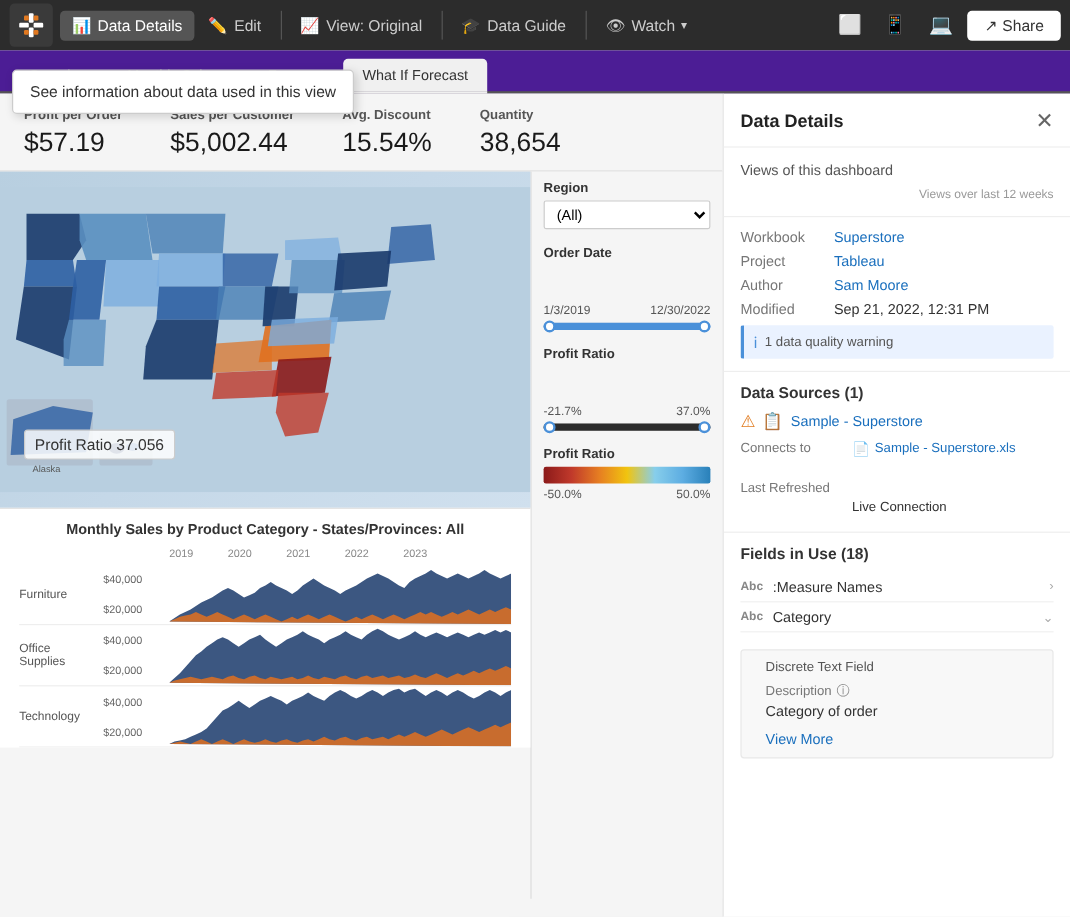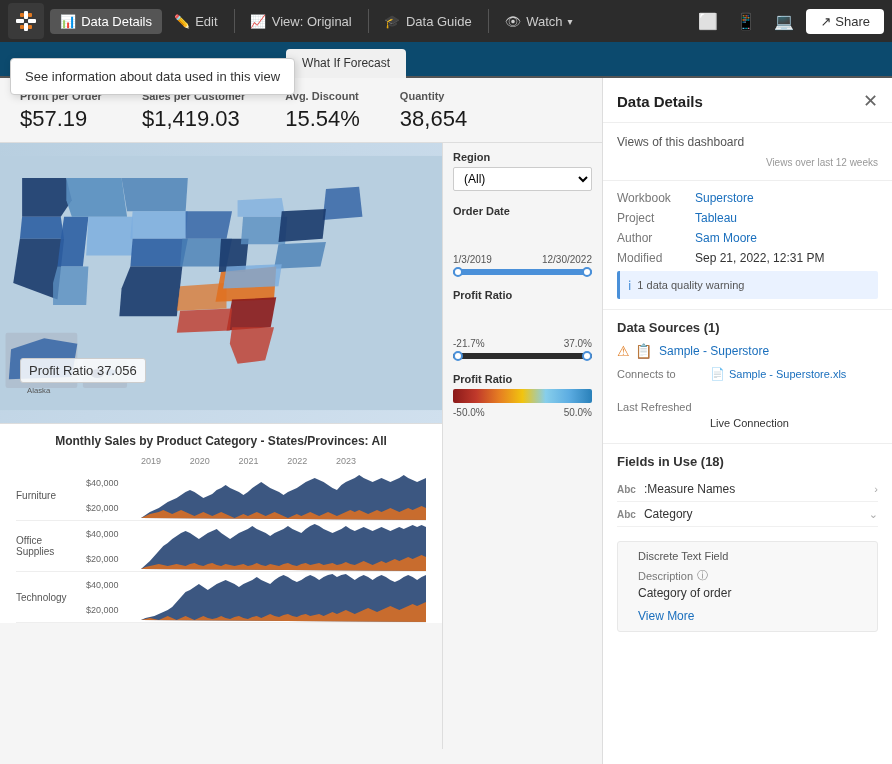--- a/index.html
+++ b/index.html
@@ -26,21 +26,21 @@
       padding: 5px 14px; font-size: 13px; cursor: pointer; font-weight: 500;
       display: flex; align-items: center; gap: 4px;
     }
     .icon-btn {
       color: #ccc; background: transparent; border: none; cursor: pointer;
       padding: 4px 6px; border-radius: 3px; font-size: 16px;
     }
 
     
     .tab-bar {
-      background: #0c4a6e; display: flex; align-items: flex-end; padding: 0 0 0 8px; height: 36px; border-bottom: 2px solid #555;
+      background: #4c1d95; display: flex; align-items: flex-end; padding: 0 0 0 8px; height: 36px; border-bottom: 2px solid #555;
     }
     .tab {
       padding: 7px 16px 6px; font-size: 12px; color: #aaa; cursor: pointer;
       border-radius: 4px 4px 0 0; background: transparent; white-space: nowrap;
       position: relative;
     }
     .tab.active { background: #f0f0f0; color: #333; font-weight: 500; }
     .tab.active::after { content: ''; position: absolute; bottom: -2px; left: 0; right: 0; height: 2px; background: #f0f0f0; }
 
     
@@ -263,21 +263,21 @@
 
   <div class="left-content">
 
     <div class="kpi-row">
       <div class="kpi-item">
         <span class="kpi-label">Profit per Order</span>
         <span class="kpi-value">$57.19</span>
       </div>
       <div class="kpi-item">
         <span class="kpi-label">Sales per Customer</span>
-        <span class="kpi-value">$1,419.03</span>
+        <span class="kpi-value">$5,002.44</span>
       </div>
       <div class="kpi-item">
         <span class="kpi-label">Avg. Discount</span>
         <span class="kpi-value">15.54%</span>
       </div>
       <div class="kpi-item">
         <span class="kpi-label">Quantity</span>
         <span class="kpi-value">38,654</span>
       </div>
     </div>

